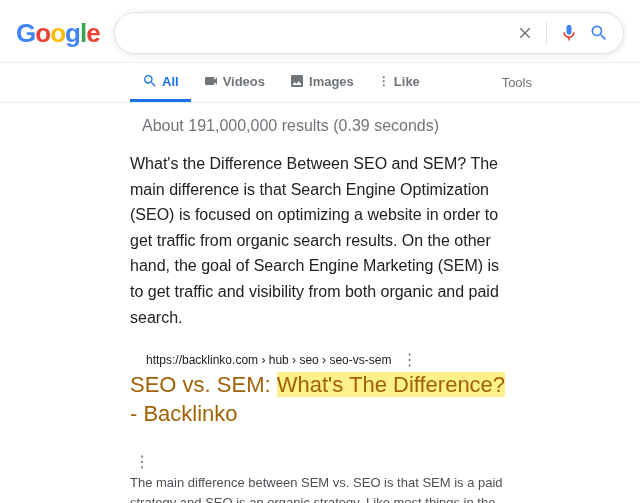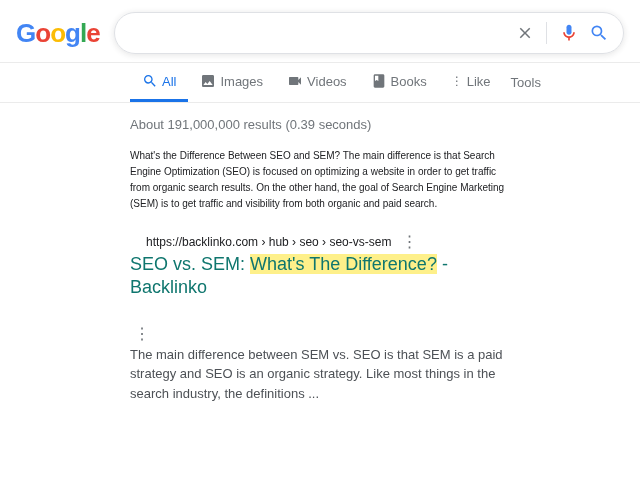--- a/index.html
+++ b/index.html
@@ -90,20 +90,21 @@
       display: flex;
       align-items: center;
       gap: 4px;
       padding: 10px 12px;
       font-size: 13px;
       color: #70757a;
       cursor: pointer;
       border-bottom: 3px solid transparent;
       white-space: nowrap;
       text-decoration: none;
+      font-weight: bold;
     }
     .nav-tab.active {
       color: #1a73e8;
       border-bottom: 3px solid #1a73e8;
     }
     .nav-tab .tab-icon {
       font-size: 12px;
       color: #70757a;
     }
     .nav-tab.active .tab-icon {
@@ -117,29 +118,30 @@
       padding: 10px 8px;
       text-align: right;
     }
 
     
     .results-area {
       padding: 10px 130px 20px 130px;
     }
     .results-count {
       color: #70757a;
-      font-size: 13px;
+      font-size: 16px;
       margin-bottom: 16px;
       padding-top: 4px;
+      margin-left: 12px;
     }
 
     
     .featured-snippet {
       margin-bottom: 20px;
-      font-size: 10px;
+      font-size: 16px;
       line-height: 1.6;
       color: #202124;
       max-width: 480px;
     }
 
     
     .search-result {
       margin-bottom: 24px;
     }
     .result-url-line {
@@ -153,22 +155,22 @@
       color: #202124;
       margin-left: 16px;
     }
     .result-menu {
       color: #70757a;
       font-size: 16px;
       cursor: pointer;
       margin-left: 4px;
     }
     .result-title {
-      font-size: 18px;
-      color: #0f766e;
+      font-size: 22px;
+      color: #a16207;
       cursor: pointer;
       margin-bottom: 4px;
       line-height: 1.3;
     }
     .result-desc {
       font-size: 13px;
       color: #4d5156;
       line-height: 1.5;
       max-width: 480px;
     }
@@ -224,42 +226,34 @@
     <span class="tab-icon">
       <svg viewBox="0 0 24 24" fill="currentColor">
           <path d="M15.5 14h-.79l-.28-.27A6.471 6.471 0 0 0 16 9.5 6.5 6.5 0 1 0 9.5 16c1.61 0 3.09-.59 4.23-1.57l.27.28v.79l5 4.99L20.49 19l-4.99-5zm-6 0C7.01 14 5 11.99 5 9.5S7.01 5 9.5 5 14 7.01 14 9.5 11.99 14 9.5 14z"></path>
         </svg>
     </span>
     <span>All</span>
   </div>
   <div class="nav-tab">
     <span class="tab-icon">
       <svg viewBox="0 0 24 24" fill="currentColor">
+          <path d="M17 10.5V7c0-.55-.45-1-1-1H4c-.55 0-1 .45-1 1v10c0 .55.45 1 1 1h12c.55 0 1-.45 1-1v-3.5l4 4v-11l-4 4z"></path>
+        </svg>
+    </span>
+    <span>Videos</span>
+  </div>
+  <div class="nav-tab">
+    <span class="tab-icon">
+      <svg viewBox="0 0 24 24" fill="currentColor">
           <path d="M21 19V5c0-1.1-.9-2-2-2H5c-1.1 0-2 .9-2 2v14c0 1.1.9 2 2 2h14c1.1 0 2-.9 2-2zM8.5 13.5l2.5 3.01L14.5 12l4.5 6H5l3.5-4.5z"></path>
         </svg>
     </span>
     <span>Images</span>
   </div>
   <div class="nav-tab">
-    <span class="tab-icon">
-      <svg viewBox="0 0 24 24" fill="currentColor">
-          <path d="M17 10.5V7c0-.55-.45-1-1-1H4c-.55 0-1 .45-1 1v10c0 .55.45 1 1 1h12c.55 0 1-.45 1-1v-3.5l4 4v-11l-4 4z"></path>
-        </svg>
-    </span>
-    <span>Videos</span>
-  </div>
-  <div class="nav-tab">
-    <span class="tab-icon">
-      <svg viewBox="0 0 24 24" fill="currentColor">
-          <path d="M18 2H6c-1.1 0-2 .9-2 2v16c0 1.1.9 2 2 2h12c1.1 0 2-.9 2-2V4c0-1.1-.9-2-2-2zM6 4h5v8l-2.5-1.5L6 12V4z"></path>
-        </svg>
-    </span>
-    <span>Books</span>
-  </div>
-  <div class="nav-tab">
     <span class="tab-icon">⋮</span>
     <span>Like</span>
   </div>
   <div class="nav-tools">Tools</div>
 </div>
 
 <div class="results-area">
   <div class="results-count">About 191,000,000 results (0.39 seconds)</div>
 
   <div class="featured-snippet">What's the Difference Between SEO and SEM? The main difference is that Search Engine Optimization (SEO) is focused on optimizing a website in order to get traffic from organic search results. On the other hand, the goal of Search Engine Marketing (SEM) is to get traffic and visibility from both organic and paid search.</div>

